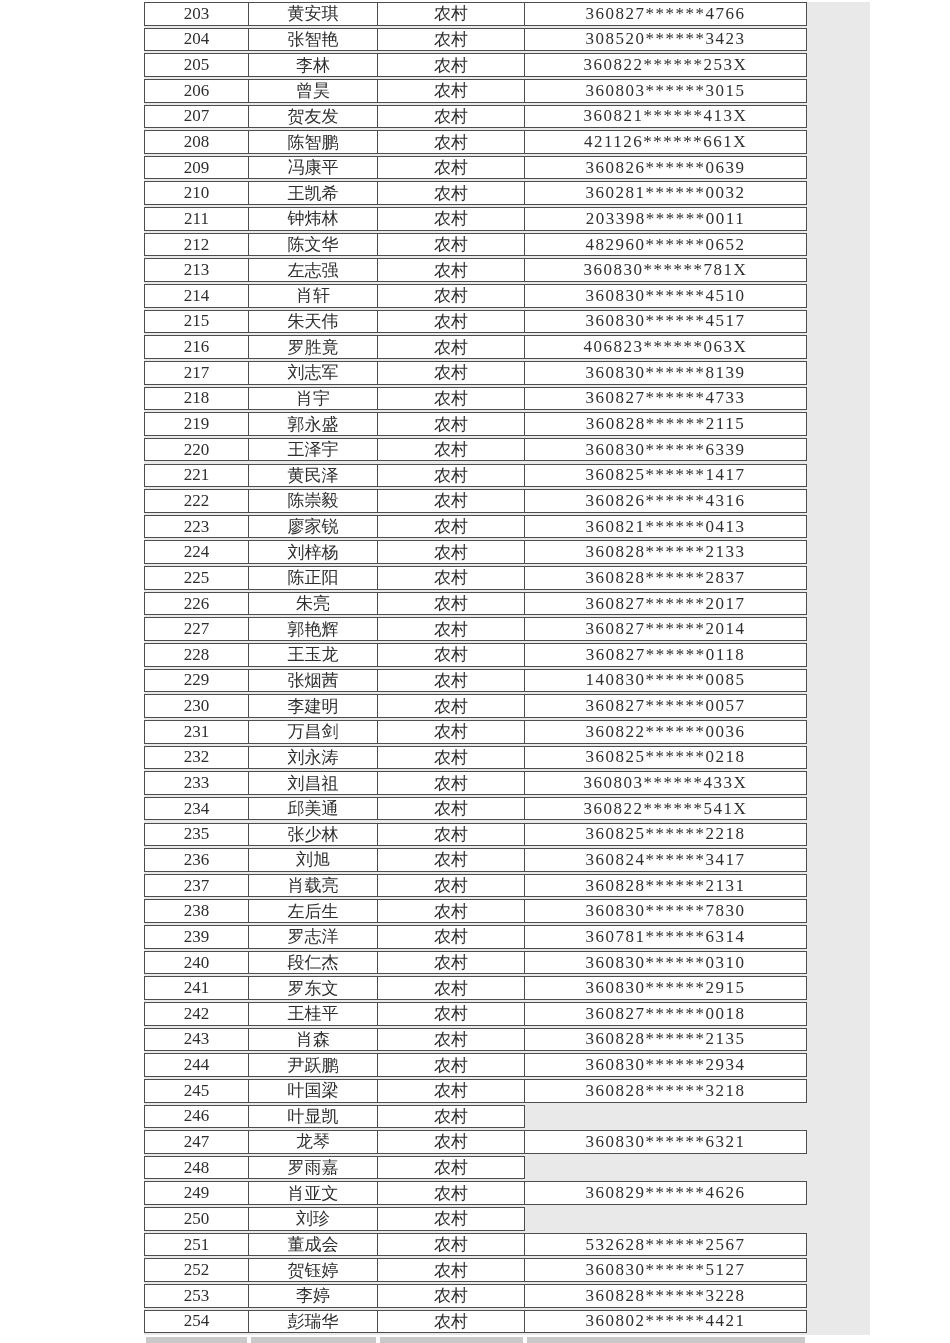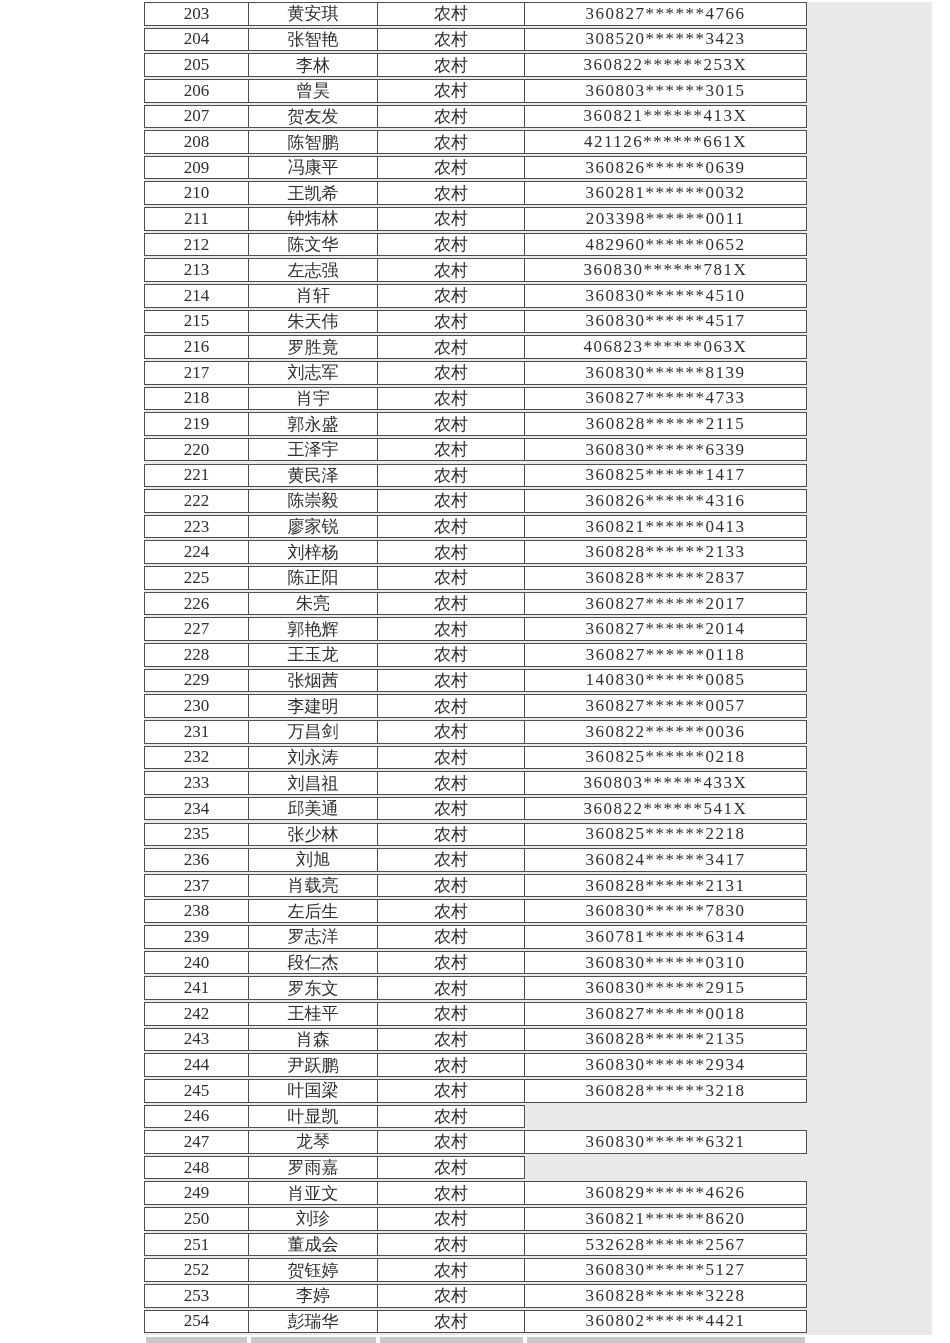--- a/index.html
+++ b/index.html
@@ -11,21 +11,21 @@
     position: relative;
     width: 950px;
     height: 1343px;
     overflow: hidden;
     font-family: "Liberation Serif", "DejaVu Serif", serif;
   }
   .table-wrap {
     position: absolute;
     left: 144px;
     top: 2px;
-    width: 788px;
+    width: 726px;
     background: var(--gap-color, #e9e9e9);
   }
   .row {
     display: grid;
     grid-template-columns: 105px 129px 147px 282px;
     height: 23.6px;
     margin-bottom: 2.05px;
   }
   .cell {
     box-sizing: border-box;
@@ -342,21 +342,20 @@
     <div class="row">
       <div class="cell first">249</div>
       <div class="cell">肖亚文</div>
       <div class="cell">农村</div>
       <div class="cell id-cell">360829******4626</div>
     </div>
     <div class="row">
       <div class="cell first">250</div>
       <div class="cell">刘珍</div>
       <div class="cell">农村</div>
-      <div class="cell id-cell">360821******8620</div>
     </div>
     <div class="row">
       <div class="cell first">251</div>
       <div class="cell">董成会</div>
       <div class="cell">农村</div>
       <div class="cell id-cell">532628******2567</div>
     </div>
     <div class="row">
       <div class="cell first">252</div>
       <div class="cell">贺钰婷</div>

